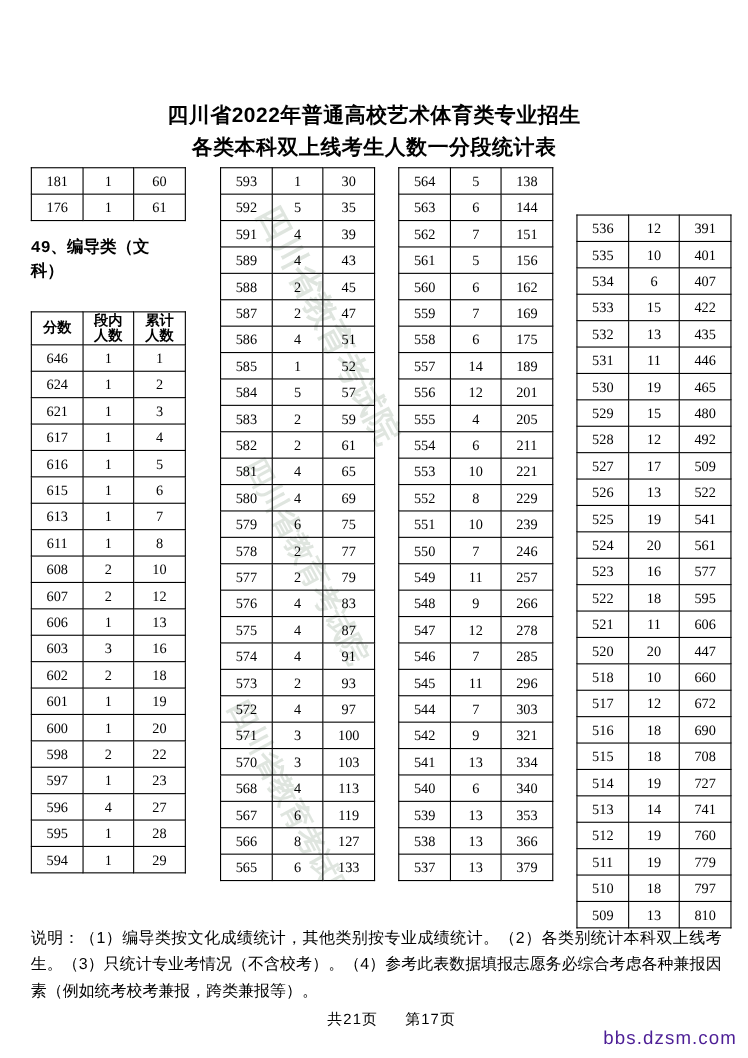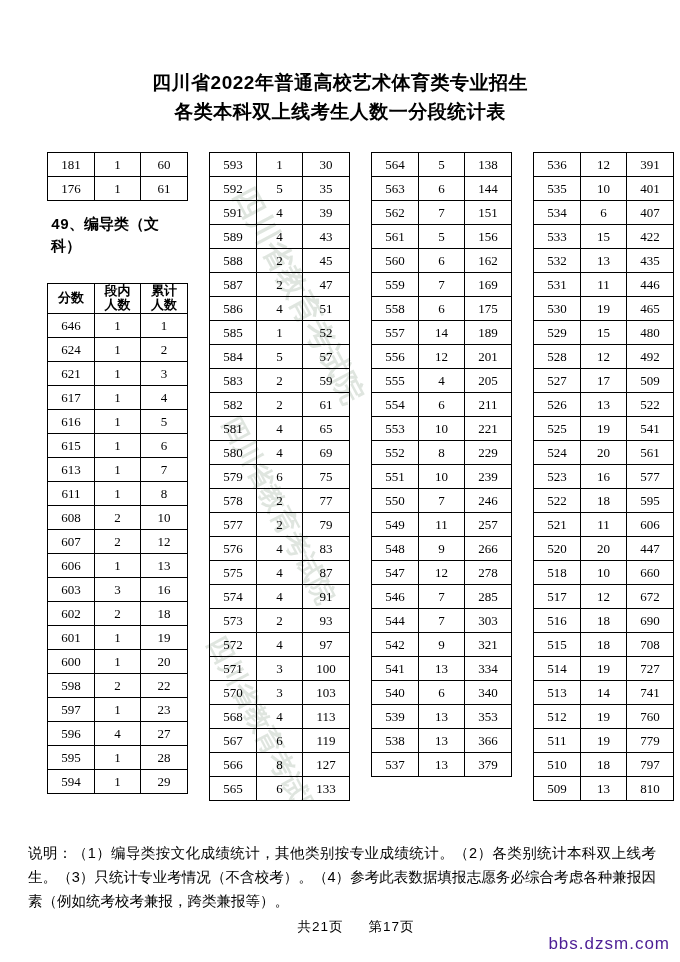--- a/index.html
+++ b/index.html
@@ -21,42 +21,42 @@
     height: 962px;
     background: #fff;
   }
   .title {
     text-align: center;
     font-weight: bold;
     font-size: 19px;
     letter-spacing: 0.5px;
     line-height: 1.5;
     margin: 0;
-    padding-top: 69px;
+    padding-top: 92px;
     font-family: "Liberation Sans", "DejaVu Sans", sans-serif;
   }
   .title .line2 { display: block; }
 
   .columns {
     position: absolute;
     top: 152px;
     left: 0;
     width: 680px;
     display: flex;
     justify-content: flex-start;
   }
   .col {
     display: flex;
     flex-direction: column;
-    align-items: flex-end;
+    align-items: flex-start;
   }
   .col1 { width: 160px; margin-left: 28px; }
   .col2 { width: 150px; margin-left: 12px; }
   .col3 { width: 150px; margin-left: 12px; }
-  .col4 { width: 150px; margin-left: 12px; }
+  .col4 { width: 150px; margin-left: 12px; margin-top: 43px; }
 
   table.t {
     border-collapse: collapse;
     table-layout: fixed;
   }
   table.t td, table.t th {
     border: 1px solid #000;
     text-align: center;
     vertical-align: middle;
     font-size: 13px;
@@ -534,20 +534,25 @@
               <td class="w-score">547</td>
               <td class="w-seg">12</td>
               <td class="w-cum">278</td>
             </tr>
             <tr>
               <td class="w-score">546</td>
               <td class="w-seg">7</td>
               <td class="w-cum">285</td>
             </tr>
             <tr>
+              <td class="w-score">545</td>
+              <td class="w-seg">11</td>
+              <td class="w-cum">296</td>
+            </tr>
+            <tr>
               <td class="w-score">544</td>
               <td class="w-seg">7</td>
               <td class="w-cum">303</td>
             </tr>
             <tr>
               <td class="w-score">542</td>
               <td class="w-seg">9</td>
               <td class="w-cum">321</td>
             </tr>
             <tr>

